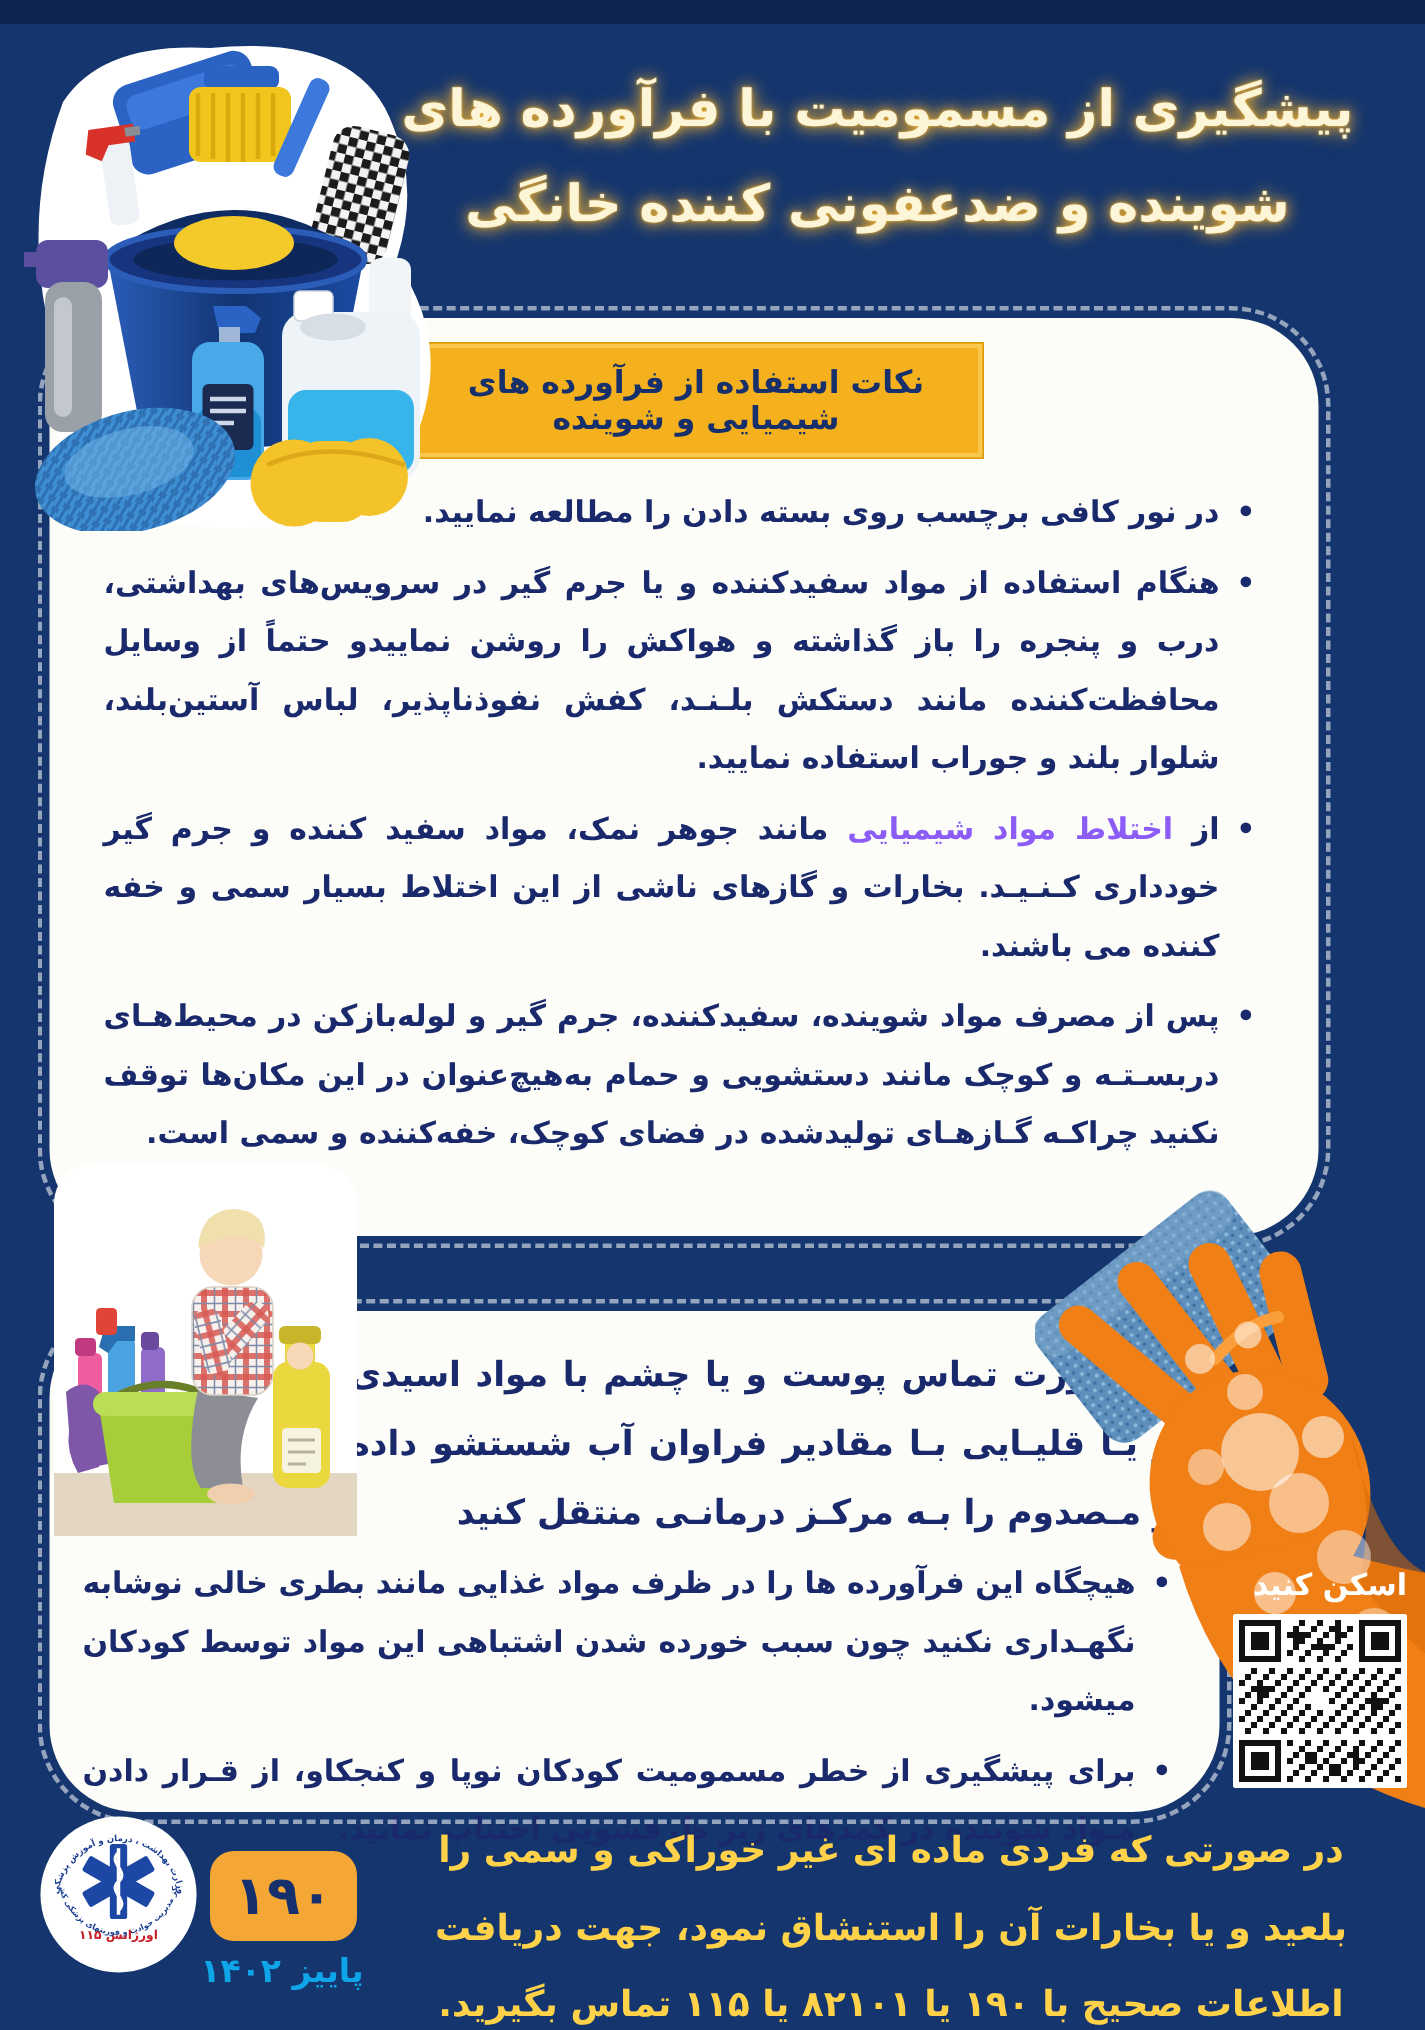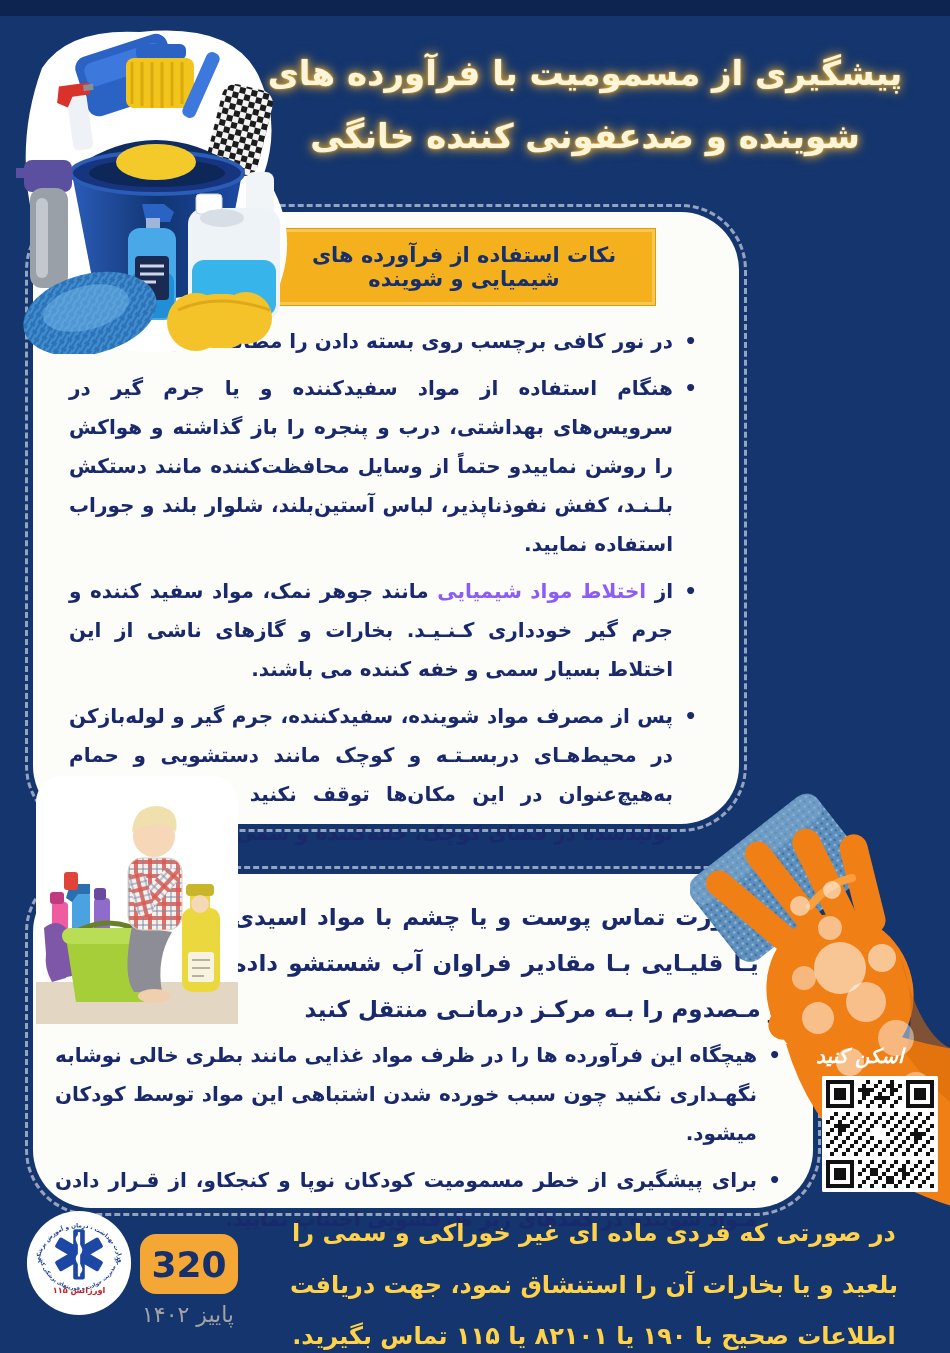--- a/index.html
+++ b/index.html
@@ -8,21 +8,21 @@
 
   
   .title{position:absolute;left:250px;top:26px;width:670px;text-align:center;z-index:2;
          color:#fdf5d8;font-size:34px;font-weight:bold;line-height:1.85;
          text-shadow:0 0 2px #f4b432,0 0 9px rgba(244,180,50,.95),0 0 14px rgba(244,180,50,.6);}
 
   
   .panel{position:absolute;background:#fcfcf8;border-radius:58px;z-index:1;}
   .panel::after{content:"";position:absolute;inset:-8px;border:3px dashed rgba(255,255,255,.55);
                 border-radius:66px;pointer-events:none;}
-  .panel1{left:33px;top:196px;width:706px;height:612px;}
+  .panel1{left:33px;top:196px;width:846px;height:612px;}
   .panel2{left:33px;top:858px;width:780px;height:334px;}
 
   .header-box{position:absolute;left:239px;top:16px;width:384px;height:78px;
               background:#f4b11d;border:1px solid #dd9a0b;box-shadow:inset 0 0 0 3px #f7c750;
               display:flex;align-items:center;justify-content:center;
               color:#17306b;font-size:21px;font-weight:bold;text-align:center;padding:0 6px;box-sizing:border-box;}
 
   .bullets{position:absolute;list-style:none;margin:0;padding:0 26px 0 0;color:#19296b;font-weight:bold;}
   .bullets li{position:relative;text-align:justify;margin-bottom:8px;}
   .bullets li::before{content:"•";position:absolute;right:-24px;top:0;color:#19296b;}
@@ -32,31 +32,31 @@
 
   .intro{position:absolute;top:20px;right:30px;width:550px;margin:0;
          color:#19296b;font-size:23px;font-weight:bold;line-height:2.0;text-align:justify;}
 
   
   .bucket-art{position:absolute;left:8px;top:6px;z-index:5;}
   .child-art{position:absolute;left:36px;top:760px;z-index:6;}
   .glove-art{position:absolute;left:690px;top:770px;z-index:7;}
 
   
-  .qr-block{position:absolute;left:816px;top:1028px;width:122px;z-index:8;text-align:left;font-style:italic;}
+  .qr-block{position:absolute;left:816px;top:1028px;width:122px;z-index:8;text-align:right;}
   .qr-label{color:#ffffff;font-size:20px;font-weight:bold;margin-bottom:8px;}
   .qr-svg{background:#fff;display:block;border-radius:2px;}
 
   
   .logo-art{position:absolute;left:26px;top:1194px;z-index:2;}
   .badge{position:absolute;left:140px;top:1218px;width:98px;height:60px;background:#f4a734;border-radius:16px;
          display:flex;align-items:center;justify-content:center;
          color:#16306e;font-size:36px;font-weight:bold;z-index:2;}
   .season{position:absolute;left:132px;top:1286px;width:112px;text-align:center;
-          color:#a3a3a3;font-size:22px;font-weight:normal;z-index:2;}
+          color:#0ea5e9;font-size:22px;font-weight:bold;z-index:2;}
   .note{position:absolute;left:248px;top:1192px;width:692px;text-align:center;z-index:2;
         color:#ffd24a;font-size:24px;font-weight:bold;line-height:2.15;}
 </style>
 </head>
 <body>
 
 <div class="poster">
 
   <svg class="bucket-art" width="292" height="332" viewBox="0 0 292 332">
     <defs>
@@ -334,21 +334,21 @@
         <rect x="49" y="20" width="12" height="52" rx="2" transform="rotate(60 55 46)"></rect>
         <rect x="49" y="20" width="12" height="52" rx="2" transform="rotate(120 55 46)"></rect>
       </g>
       <rect x="53.8" y="23" width="2.4" height="46" fill="#ffffff"></rect>
       <path d="M55,26 C47,33 63,39 55,46 C47,53 63,59 55,66" stroke="#ffffff" stroke-width="2.2" fill="none"></path>
     </g>
     <text x="55" y="86" font-size="8.5" fill="#c92128" font-weight="bold" text-anchor="middle" font-family="DejaVu Sans, sans-serif">اورژانس ۱۱۵</text>
   </svg>
 
   <div class="badge">
-    <span>320</span>
+    <span>۱۹۰</span>
   </div>
   <div class="season">پاییز ۱۴۰۲</div>
 
   <div class="note">
     <div>در صورتی که فردی ماده ای غیر خوراکی و سمی را</div>
     <div>بلعید و یا بخارات آن را استنشاق نمود، جهت دریافت</div>
     <div>اطلاعات صحیح با ۱۹۰ یا ۸۲۱۰۱ یا ۱۱۵ تماس بگیرید.</div>
   </div>
 
 </div>

